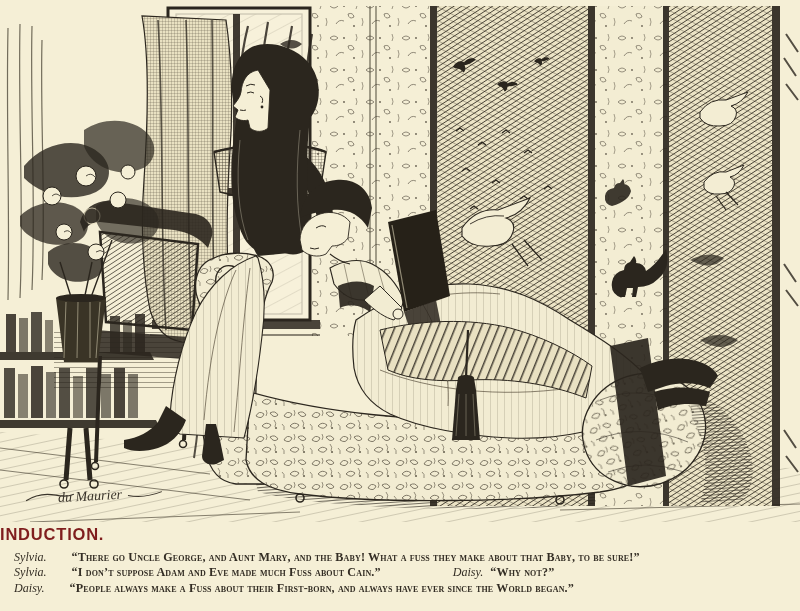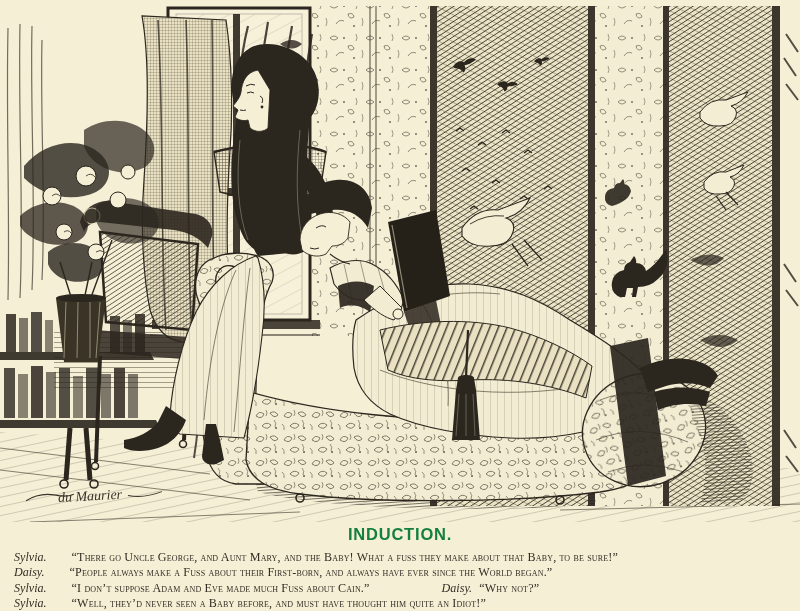--- a/index.html
+++ b/index.html
@@ -5,33 +5,33 @@
   html,body{margin:0;padding:0;}
   body{
     width:800px;height:611px;overflow:hidden;
     background:#f5efd6;color:#2b261e;
     font-family:"Liberation Serif", serif;
   }
   .page{position:relative;width:800px;height:611px;}
   .engraving{position:absolute;left:0;top:0;width:800px;height:522px;}
   .plate-title{
     position:absolute;top:525px;left:0;width:100%;
-    text-align:center;
+    text-align:left;
     font-family:"Liberation Sans", sans-serif;
     font-weight:bold;font-size:16.5px;letter-spacing:.8px;
-    color:#15803d;
+    color:#7f1d1d;
   }
   .caption{
     position:absolute;top:550px;left:14px;width:780px;
     font-size:12.1px;line-height:15.3px;color:#332d24;
   }
   .cap-line{white-space:nowrap;}
   .speaker{font-style:italic;margin-right:25px;}
   .speaker2{font-style:italic;margin-left:72px;margin-right:7px;}
-  .dialogue{font-variant:small-caps;letter-spacing:.15px;}
+  .dialogue{font-variant:small-caps;letter-spacing:.15px;font-weight:bold;}
 </style>
 </head>
 <body>
 
 <div class="page">
 
   <svg class="engraving" viewBox="0 0 800 522" aria-hidden="true">
     <defs>
       <pattern id="ph1" width="4.2" height="4.2" patternUnits="userSpaceOnUse" patternTransform="rotate(57)">
         <line x1="0" y1="0" x2="0" y2="4.2" stroke="#352f24" stroke-width="1.5"></line>
@@ -306,23 +306,20 @@
     </g>
   </svg>
 
   <div class="plate-title">INDUCTION.</div>
 
   <div class="caption">
     <div class="cap-line">
       <span class="speaker">Sylvia.</span><span class="dialogue">“There go Uncle George, and Aunt Mary, and the Baby!  What a fuss they make about that Baby, to be sure!”</span>
     </div>
     <div class="cap-line">
-      <span class="speaker">Daisy.</span><span class="dialogue">“People always make a Fuss about their First-born, and always have ever since the World began.”</span>
-    </div>
-    <div class="cap-line">
       <span class="speaker">Sylvia.</span><span class="dialogue">“I don’t suppose Adam and Eve made much Fuss about Cain.”</span><span class="speaker2">Daisy.</span><span class="dialogue">“Why not?”</span>
     </div>
     <div class="cap-line">
-      <span class="speaker">Sylvia.</span><span class="dialogue">“Well, they’d never seen a Baby before, and must have thought him quite an Idiot!”</span>
+      <span class="speaker">Daisy.</span><span class="dialogue">“People always make a Fuss about their First-born, and always have ever since the World began.”</span>
     </div>
   </div>
 
 </div>
 
 </body></html>

